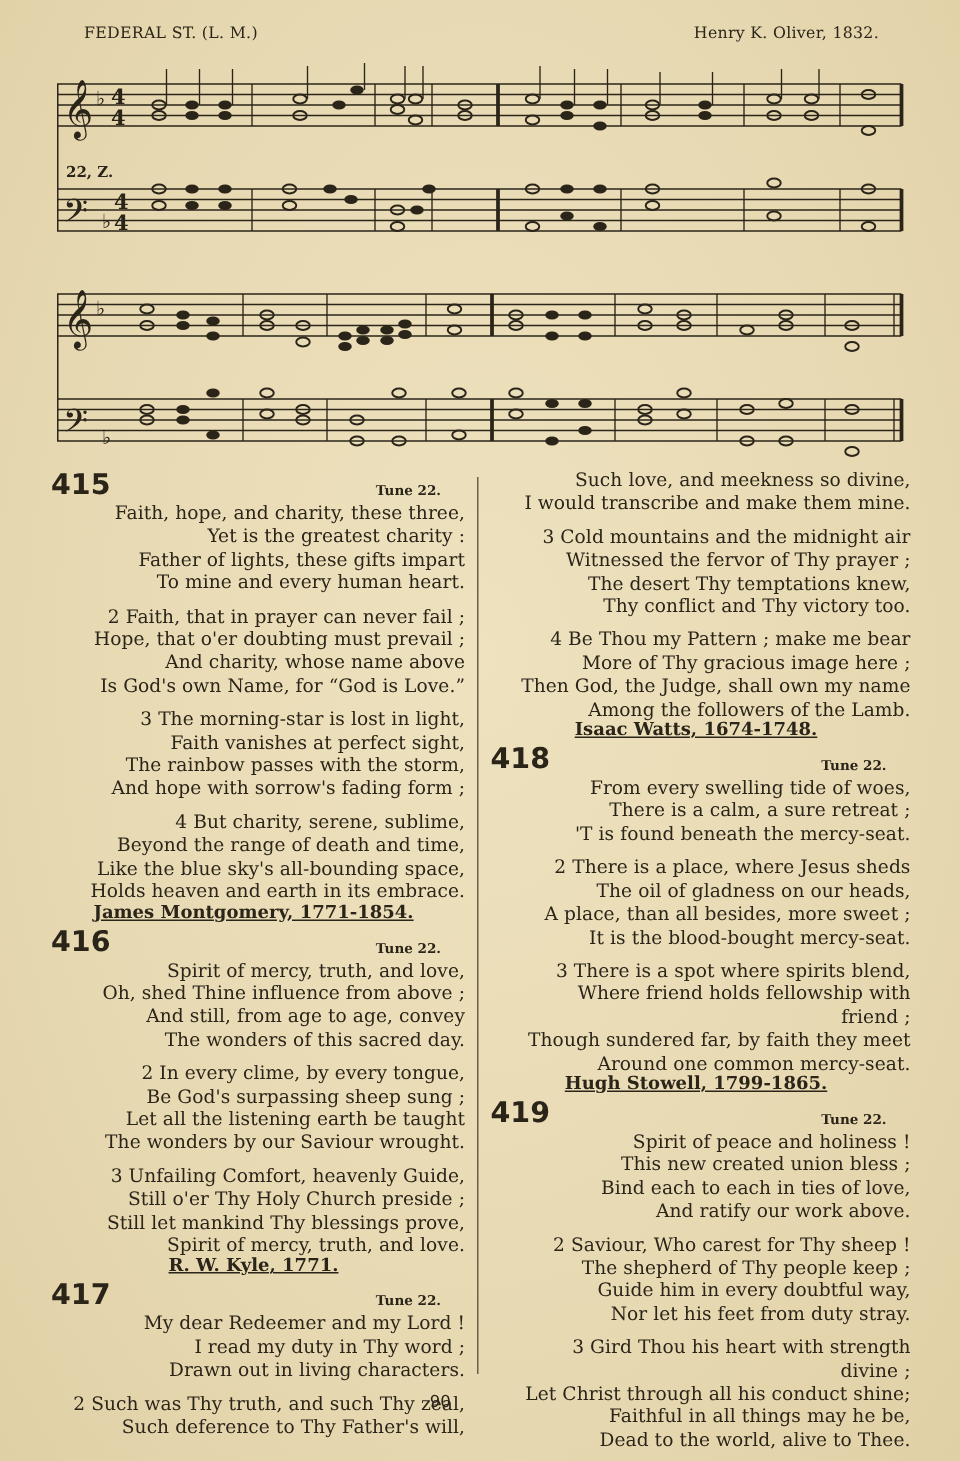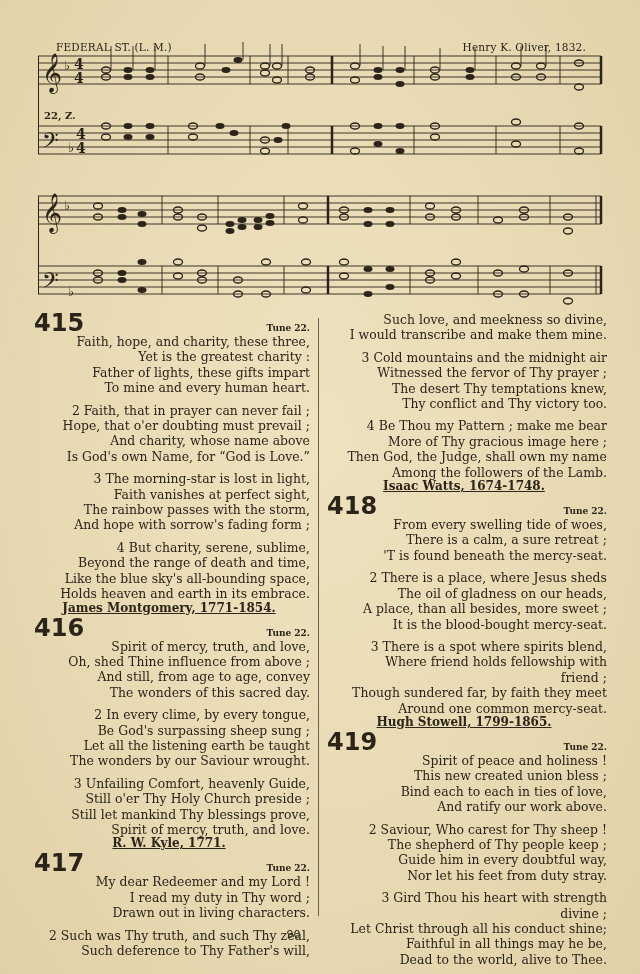--- a/index.html
+++ b/index.html
@@ -6,37 +6,37 @@
   body {
     width:640px; height:974px; overflow:hidden;
     background:#e9dcb6;
     font-family:"DejaVu Serif", serif;
     color:#2a2419;
     position:relative;
   }
   .page { position:absolute; left:0; top:0; width:640px; height:974px;
     background:radial-gradient(ellipse at 50% 45%, #eee2bf 0%, #e7d9b2 60%, #e0d0a6 100%); }
   .header { position:absolute; top:16px; left:56px; right:54px; height:14px;
-    font-size:10.5px; letter-spacing:0.2px;margin-top:25px; }
+    font-size:10.5px; letter-spacing:0.2px; }
   .header .tune { position:absolute; left:0; top:0; }
   .header .composer { position:absolute; right:0; top:0; }
   .music { position:absolute; left:38px; width:566px; }
   .music svg { display:block; }
   .sys1 { top:40px; height:130px; }
   .sys2 { top:178px; height:132px; }
   .tunelabel { position:absolute; left:44px; top:115px; font-size:10px; font-weight:bold; }
 
   .col { position:absolute; top:312px; }
   .col.left { left:34px; width:276px; }
   .col.right { left:327px; width:280px; }
   .divider { position:absolute; left:318px; top:318px; width:1px; height:598px; background:#6a5f49; }
 
   .hymn-head { position:relative; height:22px; }
-  .hymn-num { font-family:"DejaVu Sans", sans-serif; font-size:24px; font-weight:bold; position:absolute; left:0; top:0; line-height:22px; }
-  .hymn-tune { position:absolute; right:0; bottom:1px; font-size:9px; font-weight:bold; }
+  .hymn-num { font-family:"DejaVu Sans", sans-serif; font-size:19px; font-weight:bold; position:absolute; left:0; top:0; line-height:22px; }
+  .hymn-tune { position:absolute; right:16px; bottom:1px; font-size:9px; font-weight:bold; }
   .stanza { margin:0 0 7px 0;text-align:right; }
   .line { font-size:12.4px; line-height:15.4px; white-space:nowrap; letter-spacing:0.05px; }
   .line.indent { padding-left:40px; }
   .author { text-align:center; font-size:12px; font-weight:bold; line-height:11px; margin-top:-6px; margin-bottom:3px; padding-right:6px;text-decoration:underline; }
   .page-number { position:absolute; top:928px; left:0; width:587px; text-align:center;
     font-family:"DejaVu Sans", sans-serif; font-size:11px; }
 </style>
 </head>
 <body>
 

